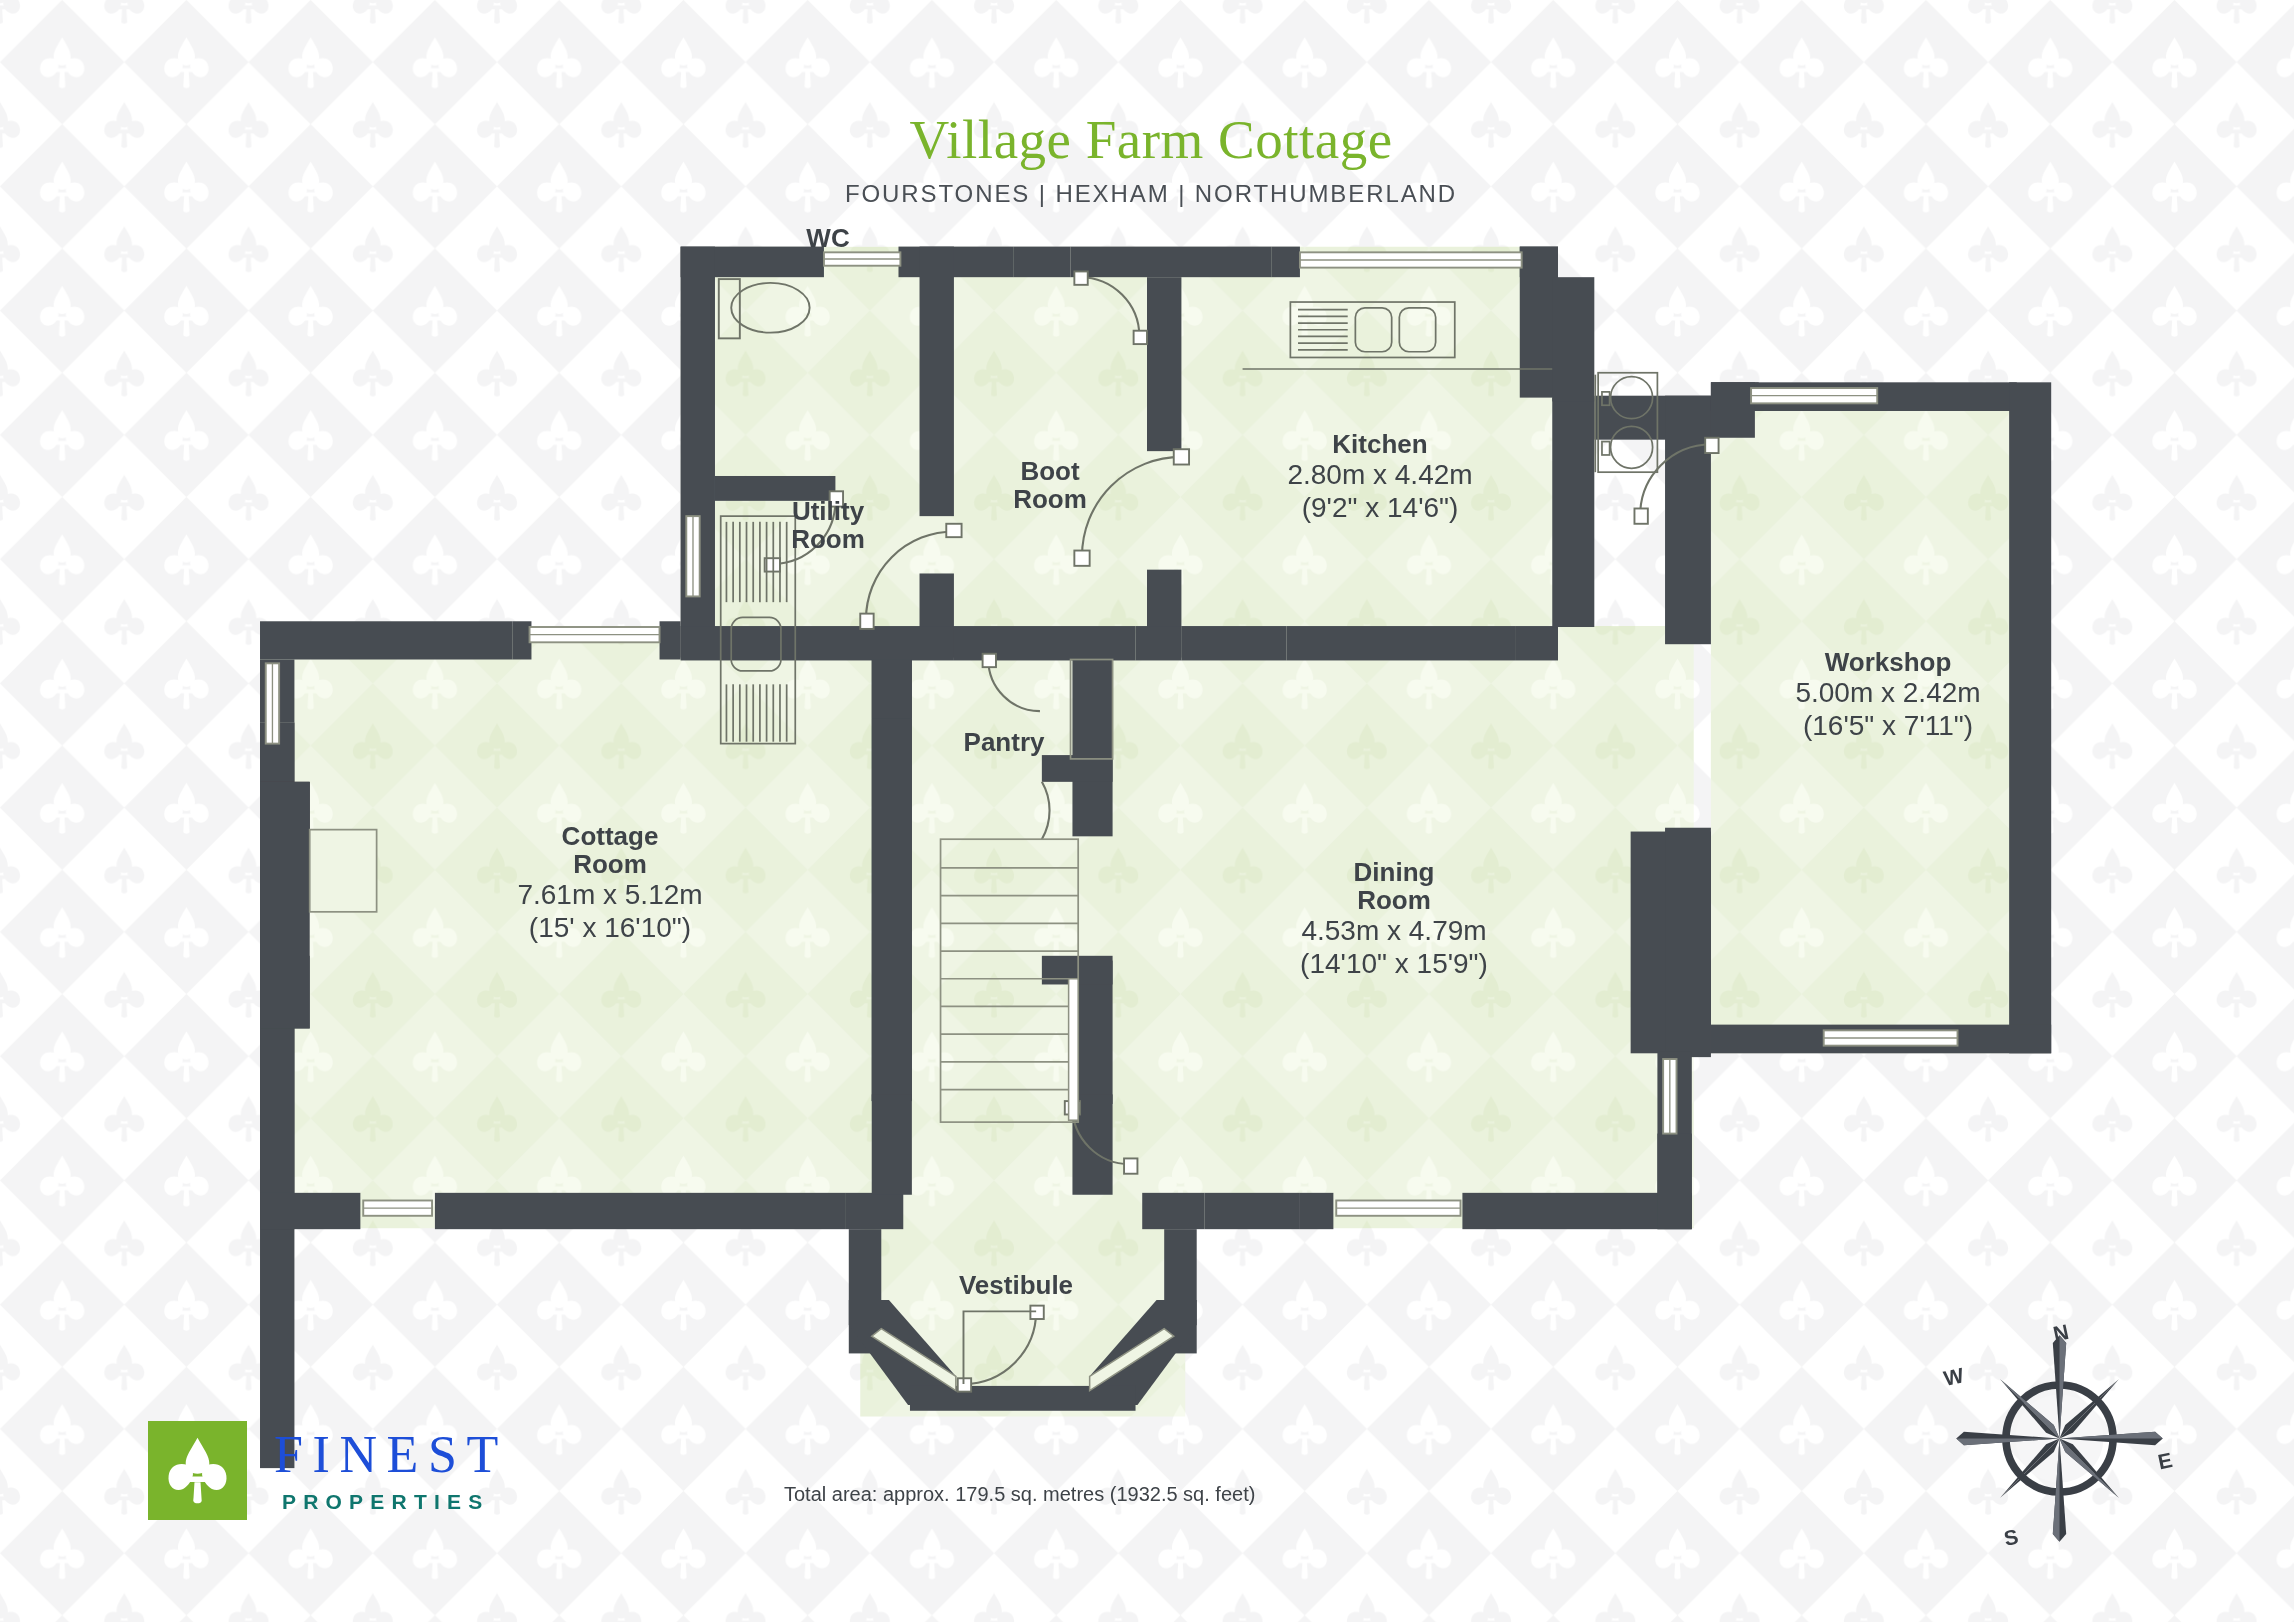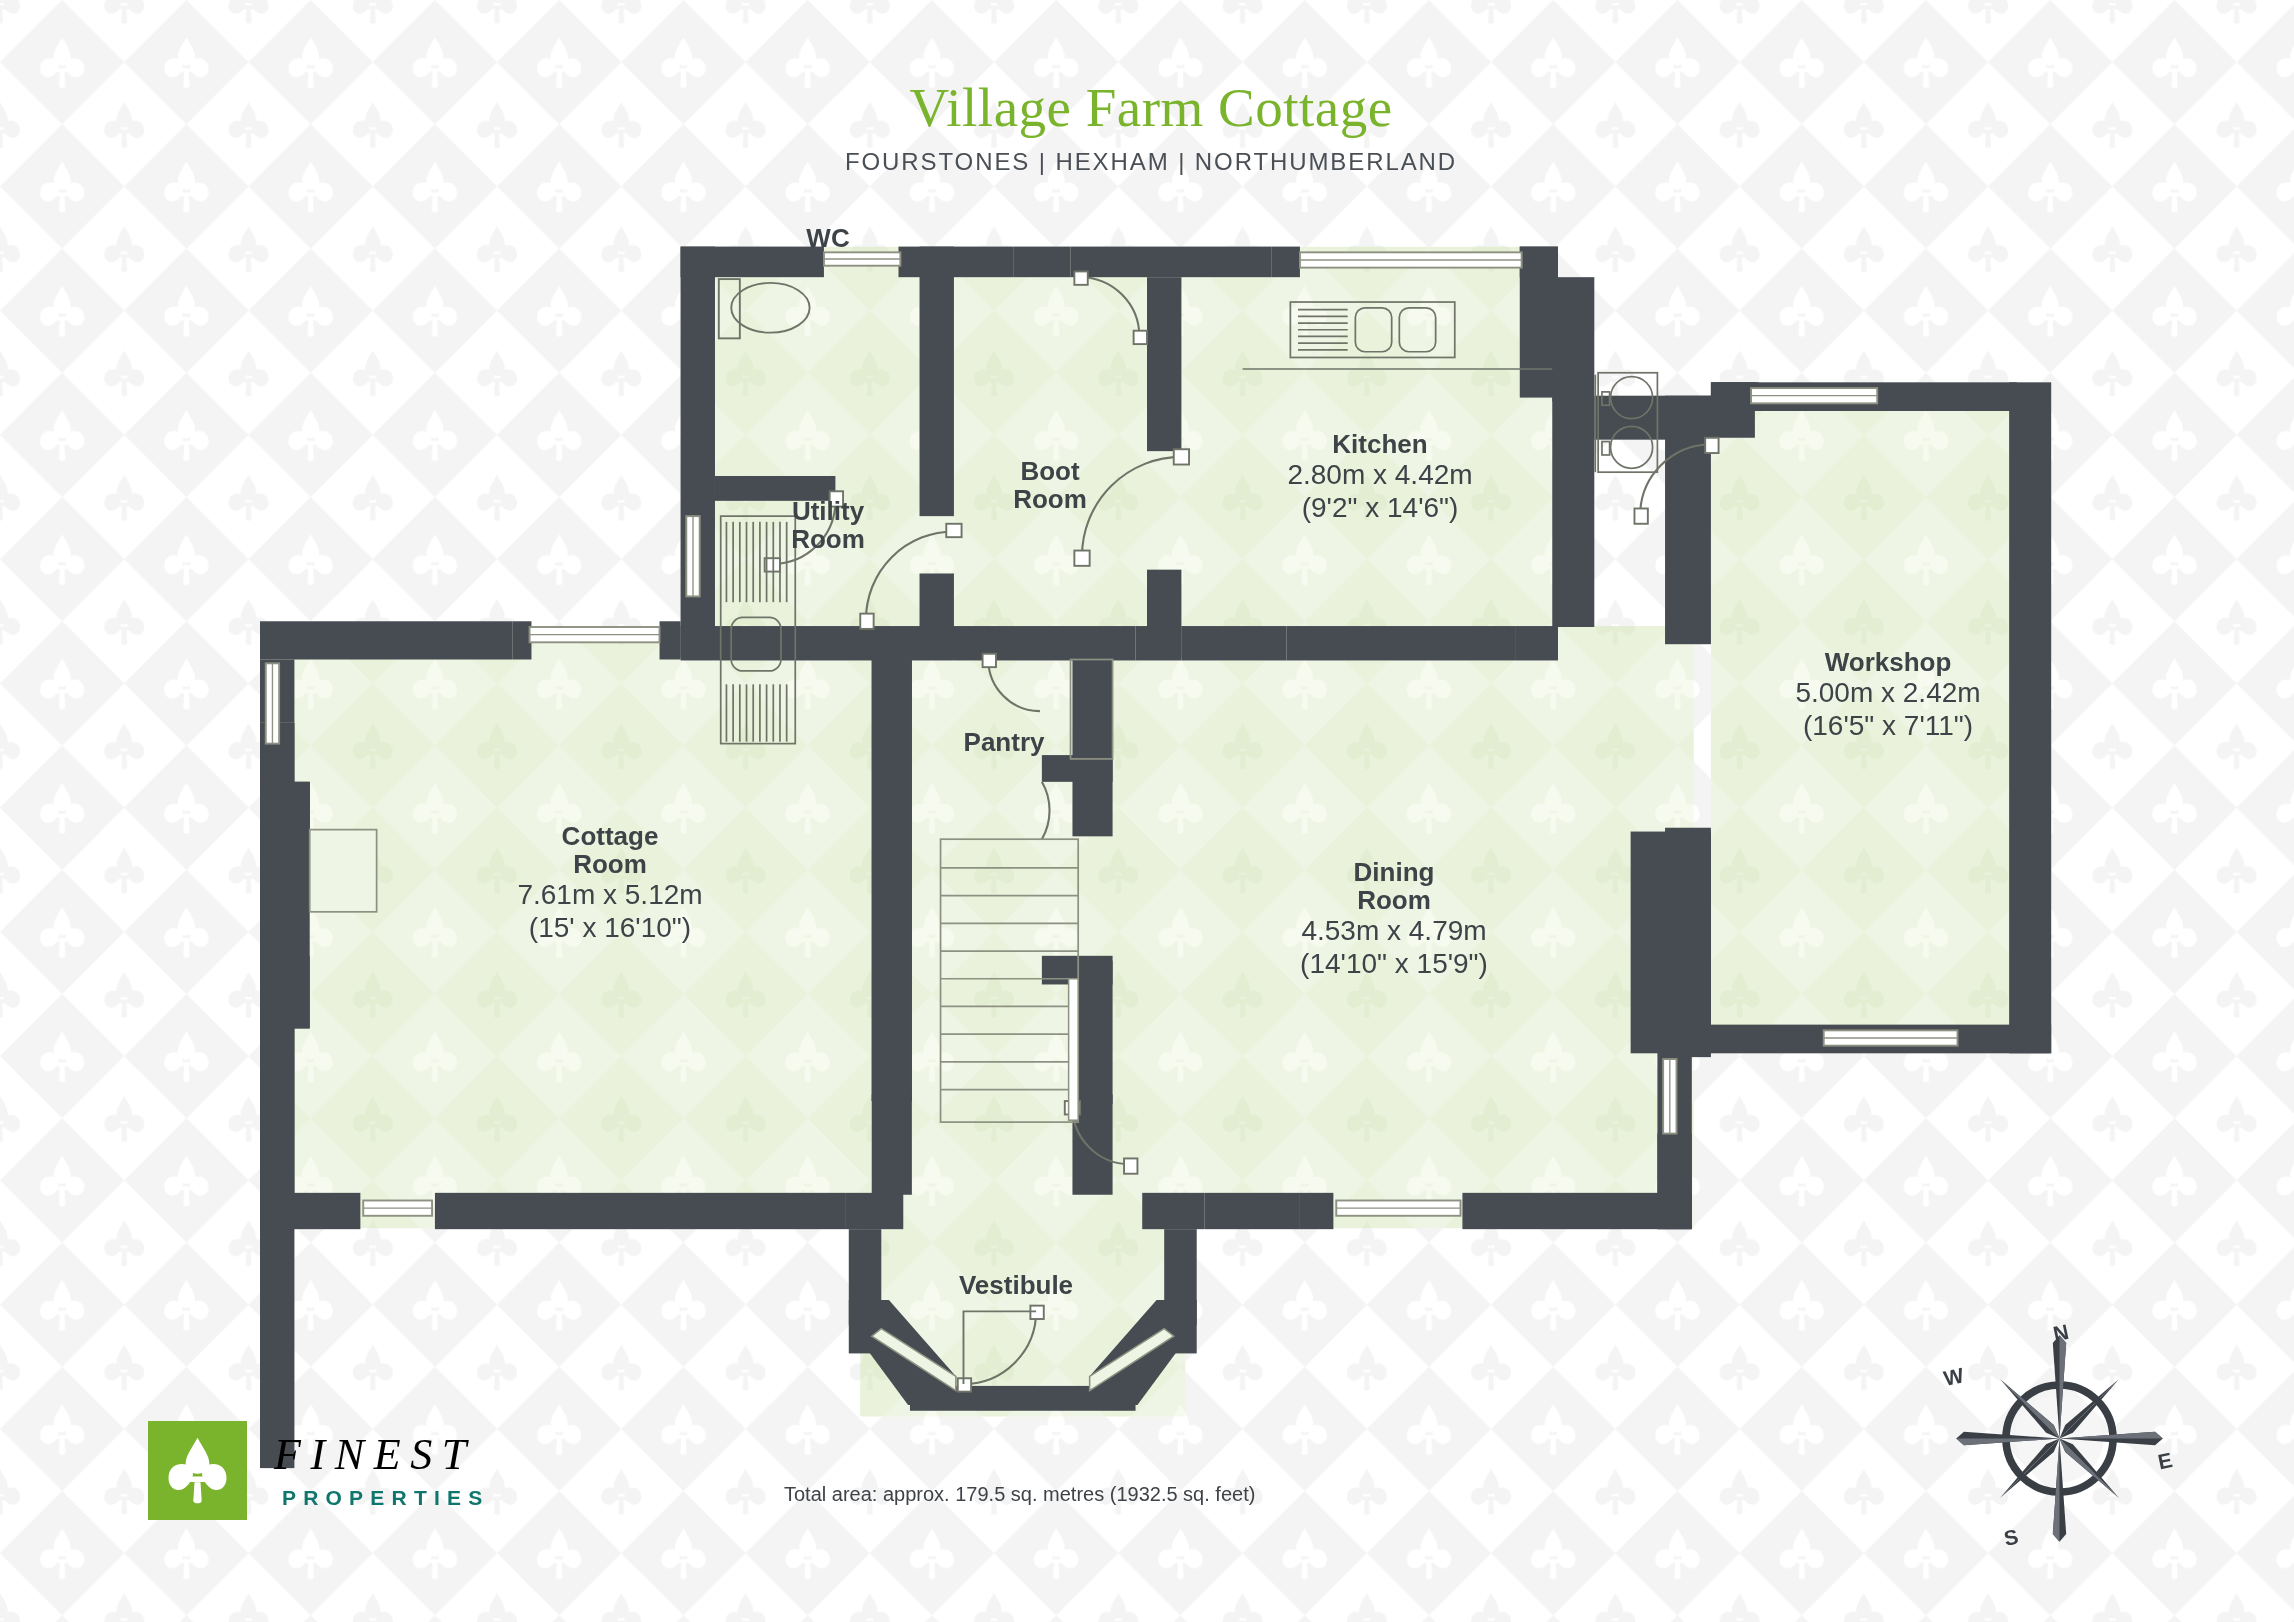--- a/index.html
+++ b/index.html
@@ -21,21 +21,21 @@
     position: absolute;
     inset: 0;
     z-index: 0;
     opacity: 1;
   }
   #header {
     position: absolute;
     top: 0; left: 8px; right: 0;
     z-index: 3;
     text-align: center;
-    padding-top: 80px;
+    padding-top: 112px;
   }
   #title {
     font-family: "Liberation Serif", serif;
     font-size: 55px;
     color: #7ab42c;
     letter-spacing: 0.5px;
     line-height: 1;
     margin: 0;
     font-weight: 400;
   }
@@ -78,24 +78,23 @@
     display: flex;
     align-items: center;
     justify-content: center;
   }
   #logo-text {
     margin-left: 27px;
     line-height: 1;
   }
   #logo-finest {
     font-family: "Liberation Serif", serif;
-    font-size: 44px;
+    font-size: 52px;
     letter-spacing: 9.6px;
-    color: #000000;
-    font-style: italic;
+    color: #1d4ed8;
   }
   #logo-props {
     font-family: "Liberation Sans", sans-serif;
     font-size: 21px;
     letter-spacing: 7.2px;
     color: #0f766e;
     font-weight: bold;
     margin-top: 9.6px;
     margin-left: 8px;
   }

